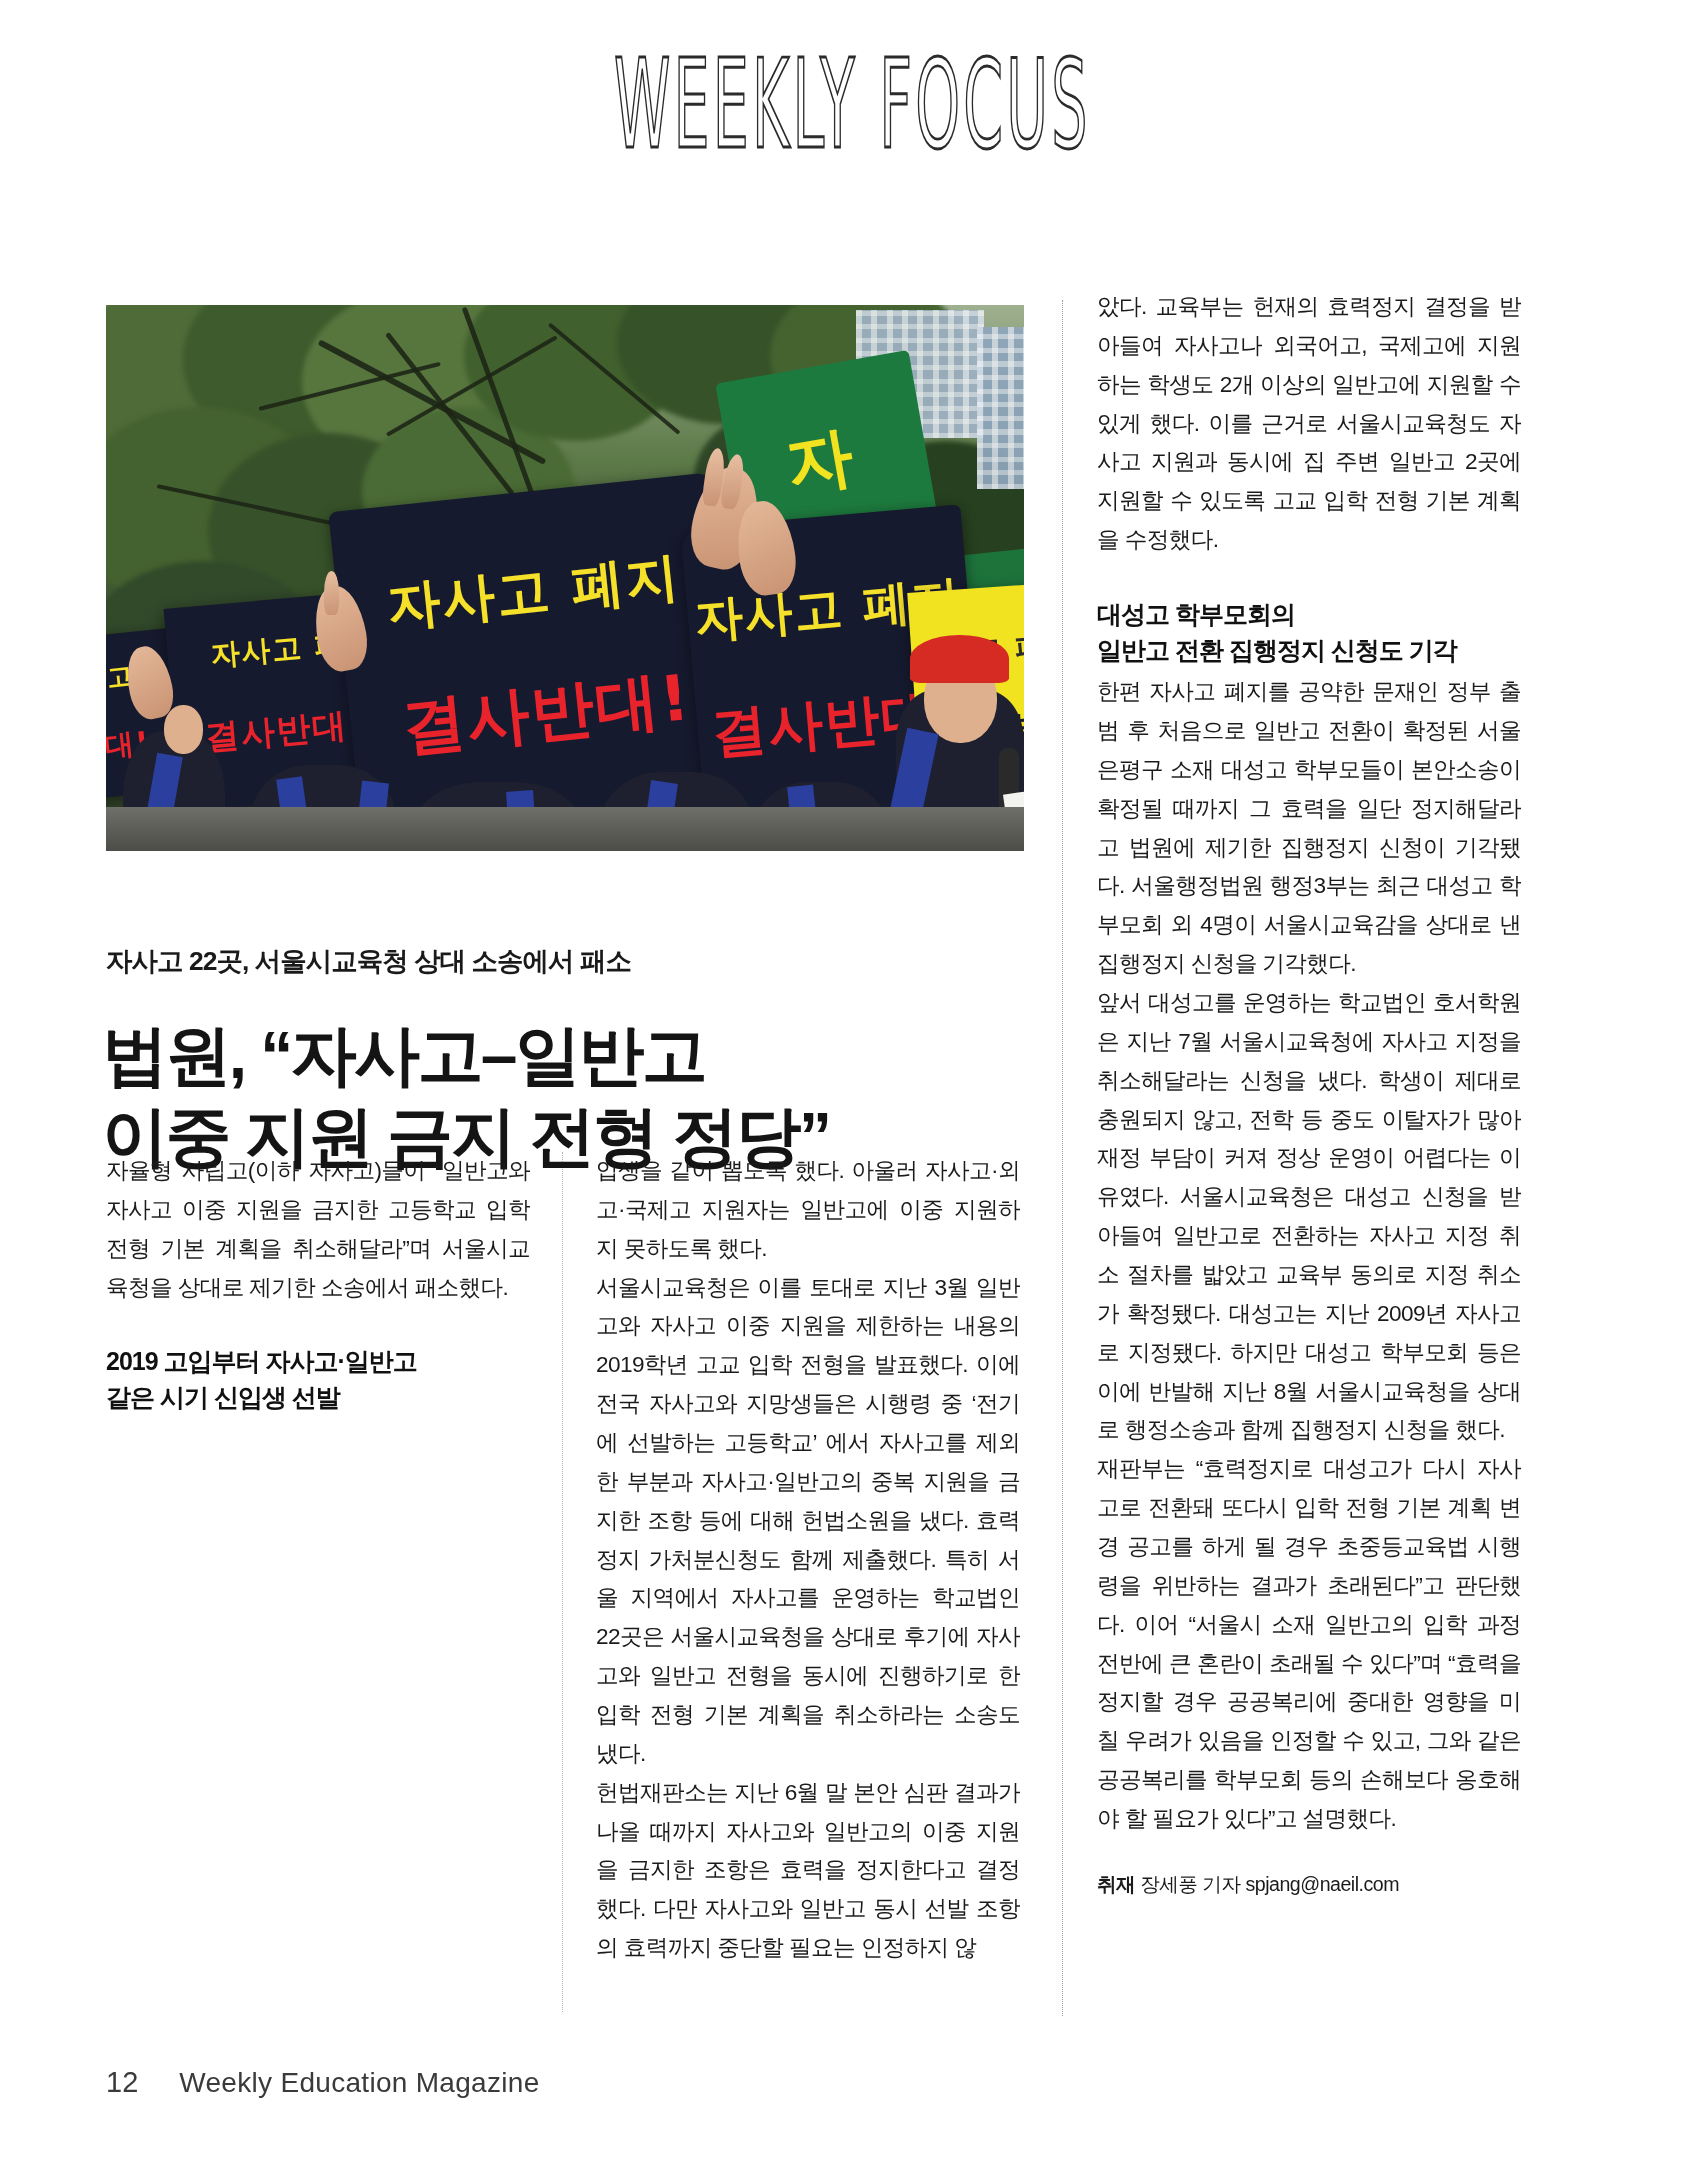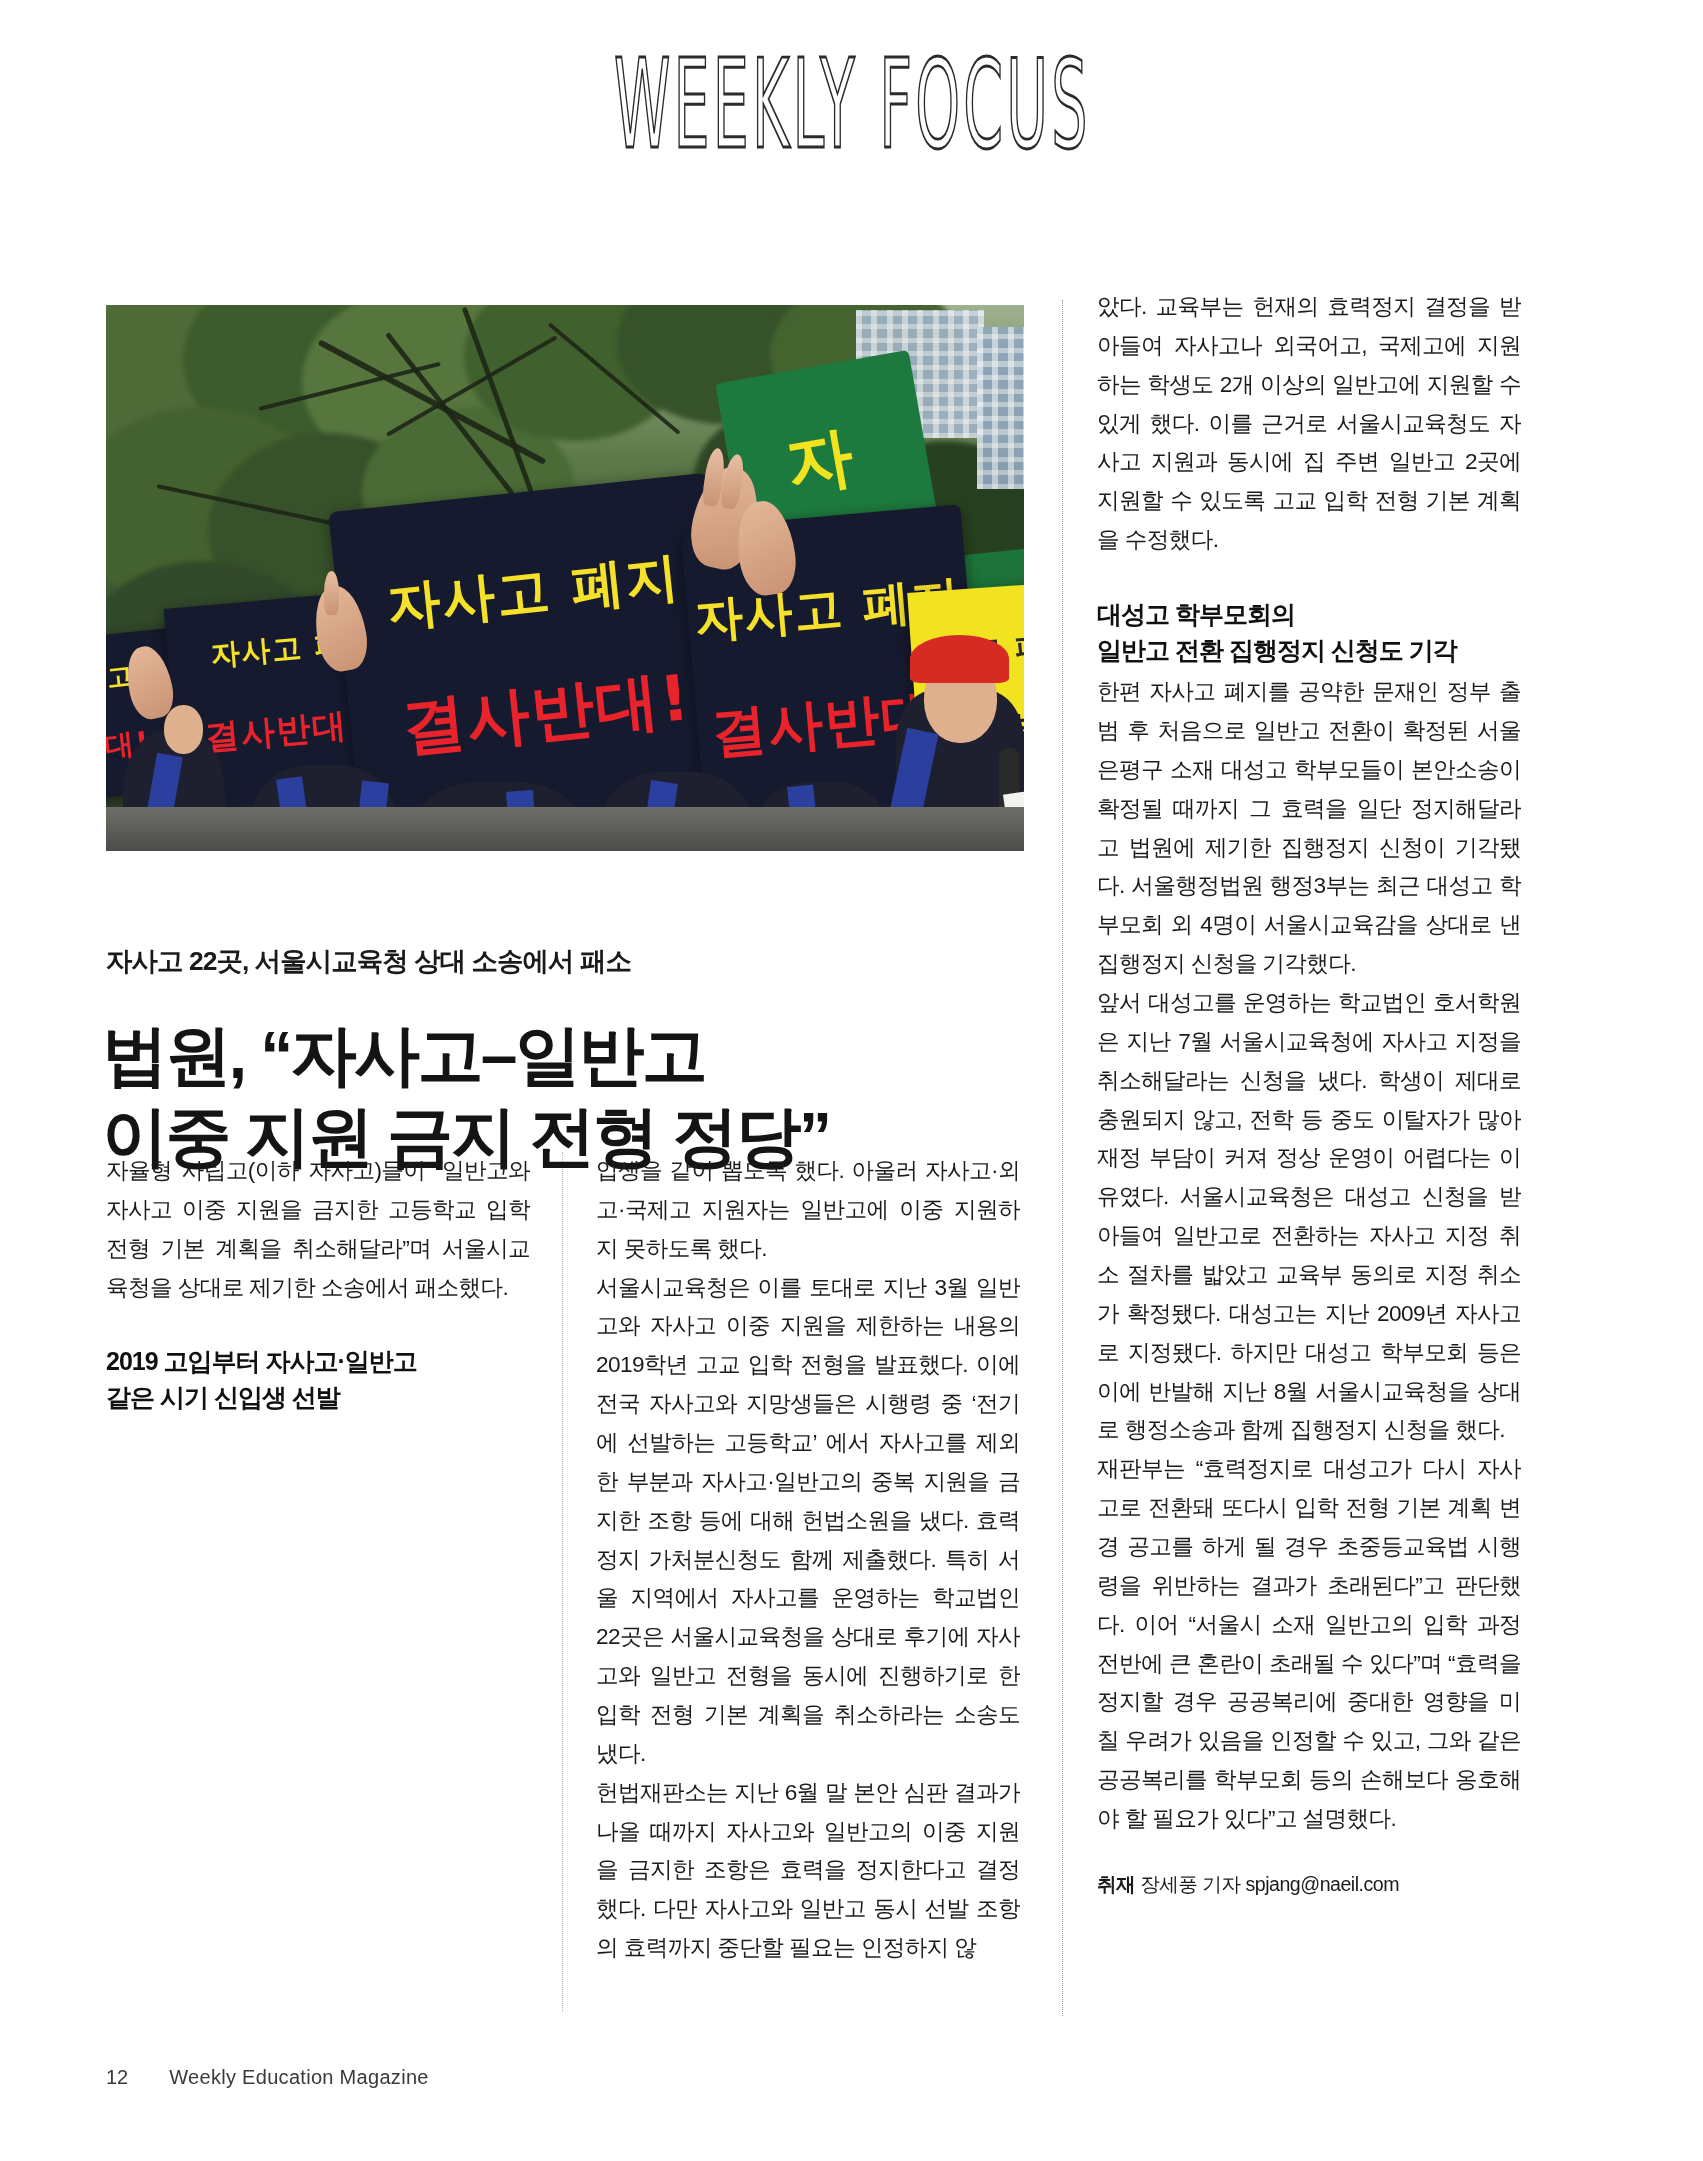--- a/index.html
+++ b/index.html
@@ -231,22 +231,22 @@
   
   .footer {
     position: absolute;
     left: 106px;
     top: 2066px;
     display: flex;
     align-items: baseline;
     gap: 41px;
     color: #3a3a3a;
   }
-  .footer .pg { font-size: 20px; text-align: right; }
-  .footer .mag { font-size: 20px; letter-spacing: 0.3px; }
+  .footer .pg { font-size: 29px; text-align: right; }
+  .footer .mag { font-size: 28px; letter-spacing: 0.3px; }
 </style>
 </head>
 <body>
 
 <div class="masthead">
   <div class="masthead-text">WEEKLY FOCUS</div>
 </div>
 
 <div class="photo">
   <div class="photo-sky"></div>

